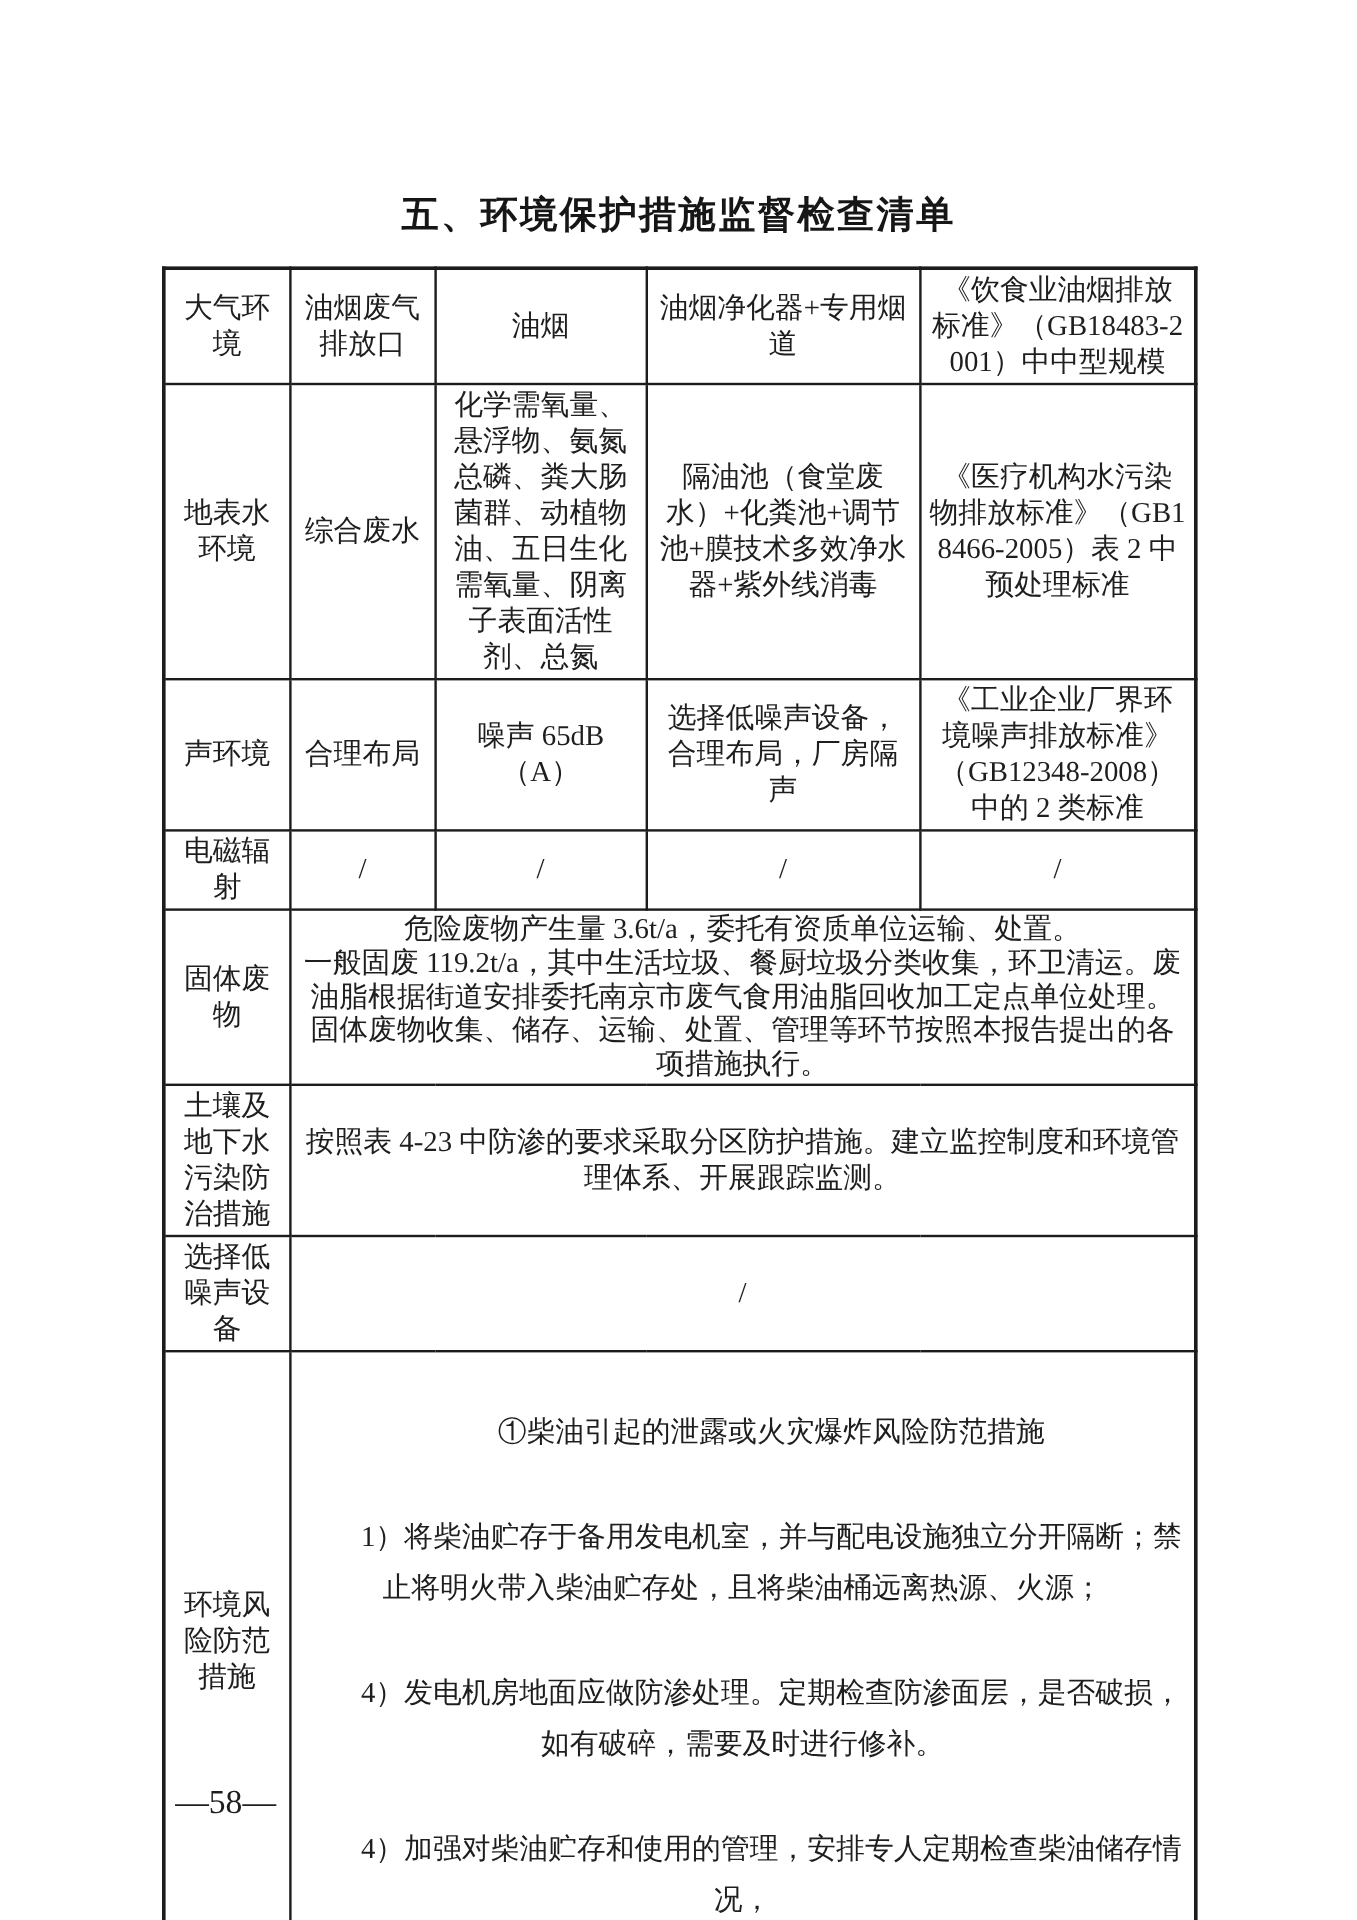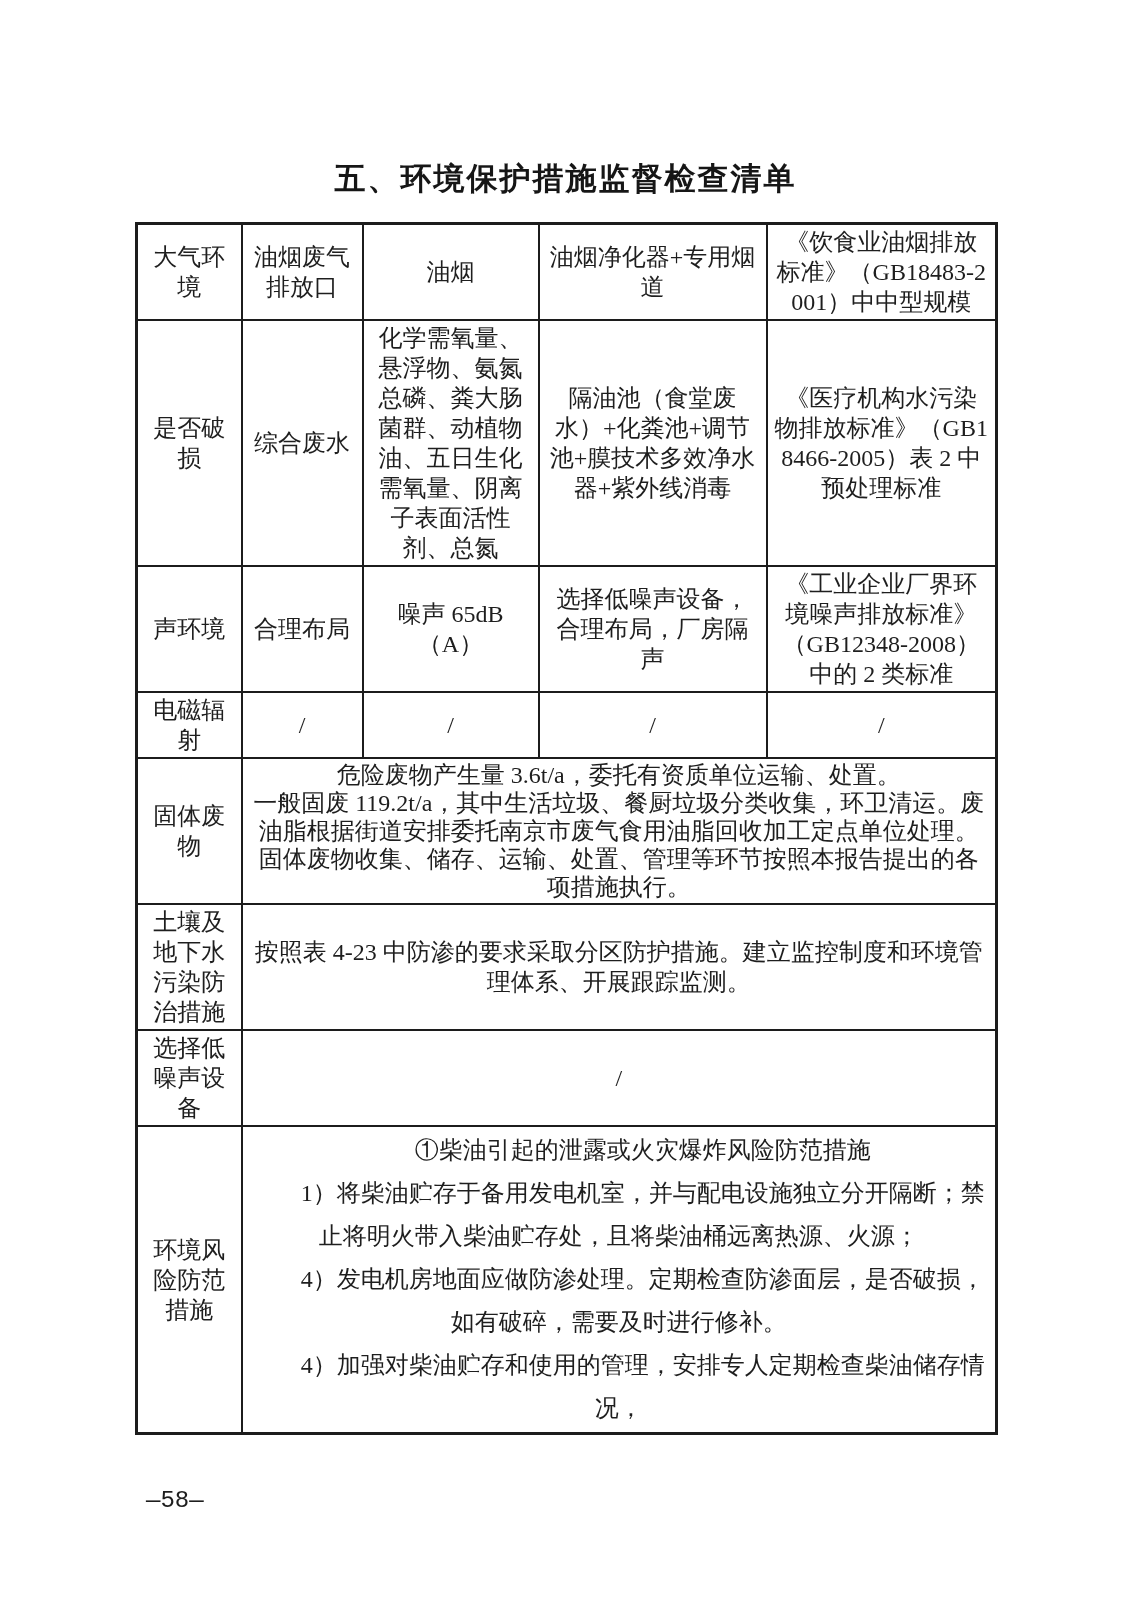--- a/index.html
+++ b/index.html
@@ -90,31 +90,31 @@
   td.soil-cell p {
     margin: 0;
   }
   td.risk-cell {
     vertical-align: top;
     line-height: 43px;
     padding-top: 2px;
   }
   td.risk-cell p {
     text-indent: 2em;
+    margin-top: 44px;
   }
   td.soil-cell {
     line-height: 30px;
   }
   .page-footer {
     position: absolute;
     left: 146px;
     top: 1487px;
-    font-size: 24px;
+    font-size: 28px;
     color: #1e1e1e;
-    font-family: Liberation Mono, monospace;
   }
 </style>
 </head>
 <body>
 
 <h1 class="page-title">五、环境保护措施监督检查清单</h1>
 
 <table class="main">
   <colgroup>
     <col style="width:105px">
@@ -128,21 +128,21 @@
 
   <tr style="height:86px">
     <td class="label-cell">大气环境</td>
     <td>油烟废气排放口</td>
     <td>油烟</td>
     <td>油烟净化器+专用烟道</td>
     <td>《饮食业油烟排放标准》（GB18483-2001）中中型规模</td>
   </tr>
 
   <tr style="height:208px">
-    <td class="label-cell">是否破损</td>
+    <td class="label-cell">地表水环境</td>
     <td>综合废水</td>
     <td>化学需氧量、悬浮物、氨氮总磷、粪大肠菌群、动植物油、五日生化需氧量、阴离子表面活性剂、总氮</td>
     <td>隔油池（食堂废水）+化粪池+调节池+膜技术多效净水器+紫外线消毒</td>
     <td>《医疗机构水污染物排放标准》（GB18466-2005）表 2 中预处理标准</td>
   </tr>
 
   <tr style="height:120px">
     <td class="label-cell">声环境</td>
     <td>合理布局</td>
     <td>噪声 65dB（A）</td>

